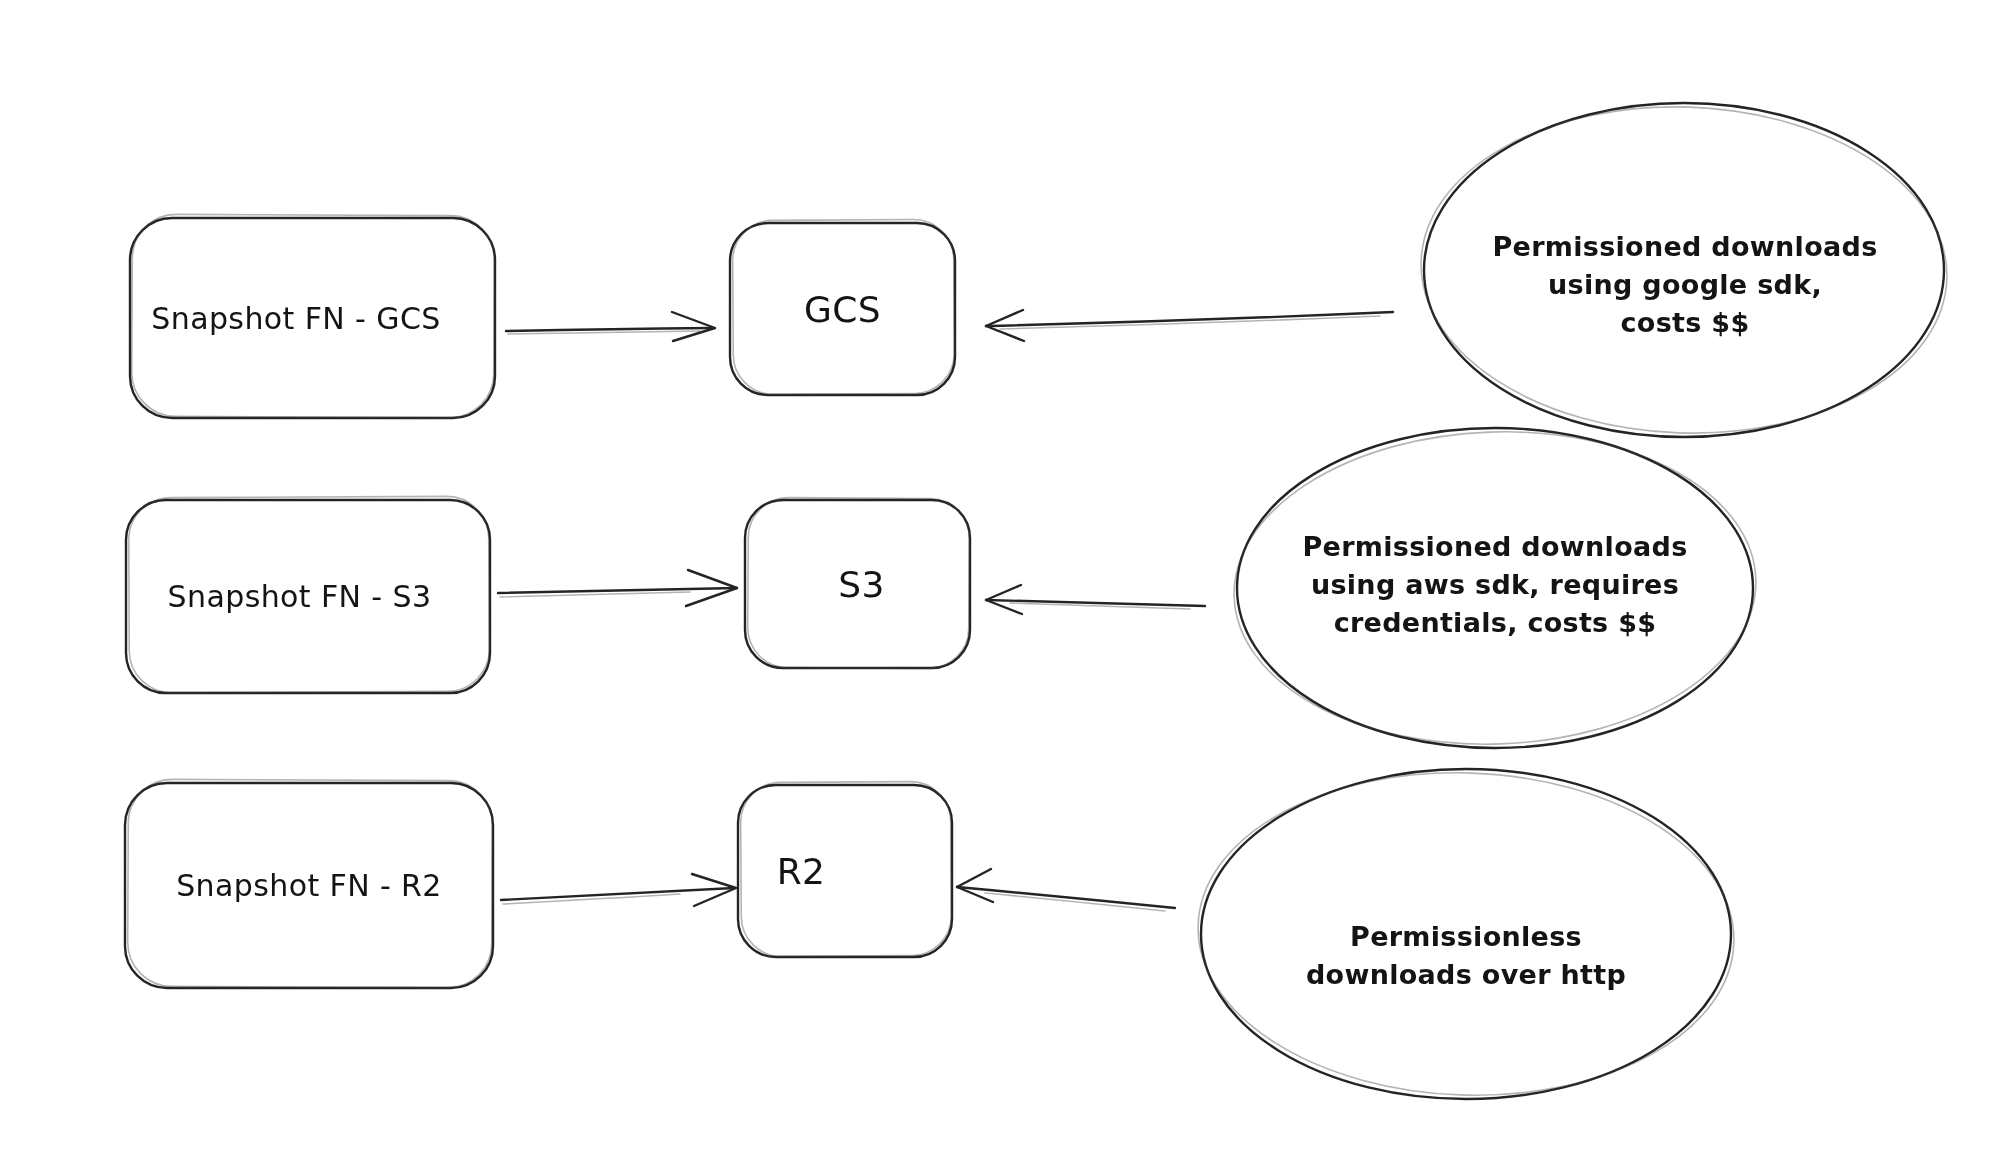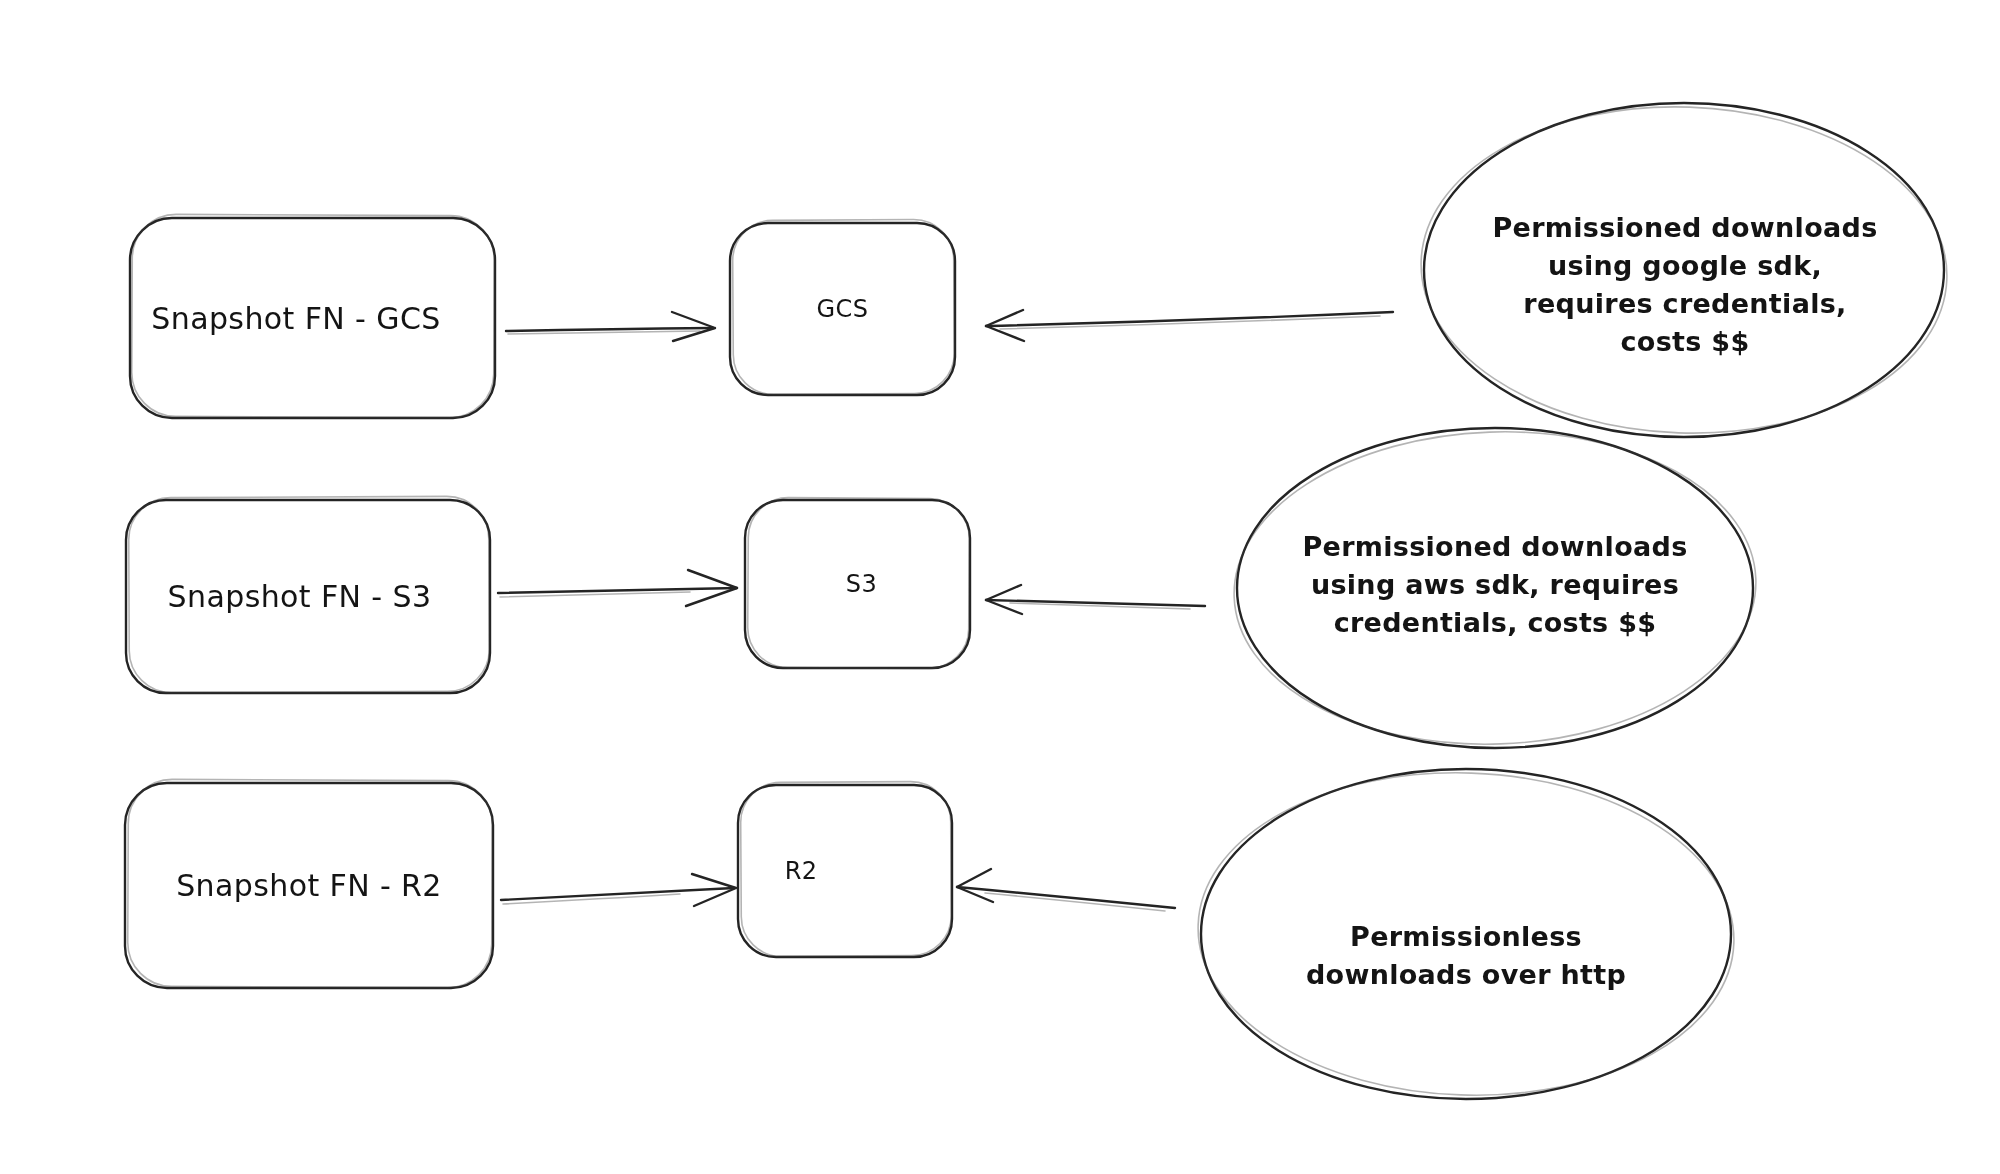--- a/index.html
+++ b/index.html
@@ -26,21 +26,21 @@
     position: absolute;
     display: flex;
     align-items: center;
     justify-content: center;
     text-align: center;
     color: #141414;
     letter-spacing: 0.4px;
     pointer-events: none;
   }
   .source-label { font-size: 30px; }
-  .target-label { font-size: 24px; text-align: center; }
+  .target-label { font-size: 36px; text-align: center; }
   .note {
     position: absolute;
     display: flex;
     flex-direction: column;
     align-items: center;
     justify-content: center;
     text-align: center;
     font-size: 27px;
     line-height: 38px;
     color: #141414;
@@ -128,21 +128,20 @@
       <path class="sketch-echo" d="M1165,911 Q1070,901 985,893"></path>
       <path class="sketch" d="M957,887 L991,869 M957,887 L993,902"></path>
     </g>
   </svg>
 
   <div class="shape-label source-label" style="left:130px; top:218px; width:332px; height:200px;">Snapshot FN - GCS</div>
   <div class="shape-label target-label" style="left:730px; top:223px; width:225px; height:172px;">GCS</div>
   <div class="note" style="left:1440px; top:110px; width:490px; height:322px; padding-top:14px;">
     <span>Permissioned downloads</span>
     <span>using google sdk,</span>
-    <span>requires credentials,</span>
     <span>costs $$</span>
   </div>
 
   <div class="shape-label source-label" style="left:132px; top:500px; width:335px; height:193px;">Snapshot FN - S3</div>
   <div class="shape-label target-label" style="left:745px; top:500px; width:233px; height:168px;">S3</div>
   <div class="note" style="left:1250px; top:430px; width:490px; height:310px; padding-bottom:8px;">
     <span>Permissioned downloads</span>
     <span>using aws sdk, requires</span>
     <span>credentials, costs $$</span>
   </div>

